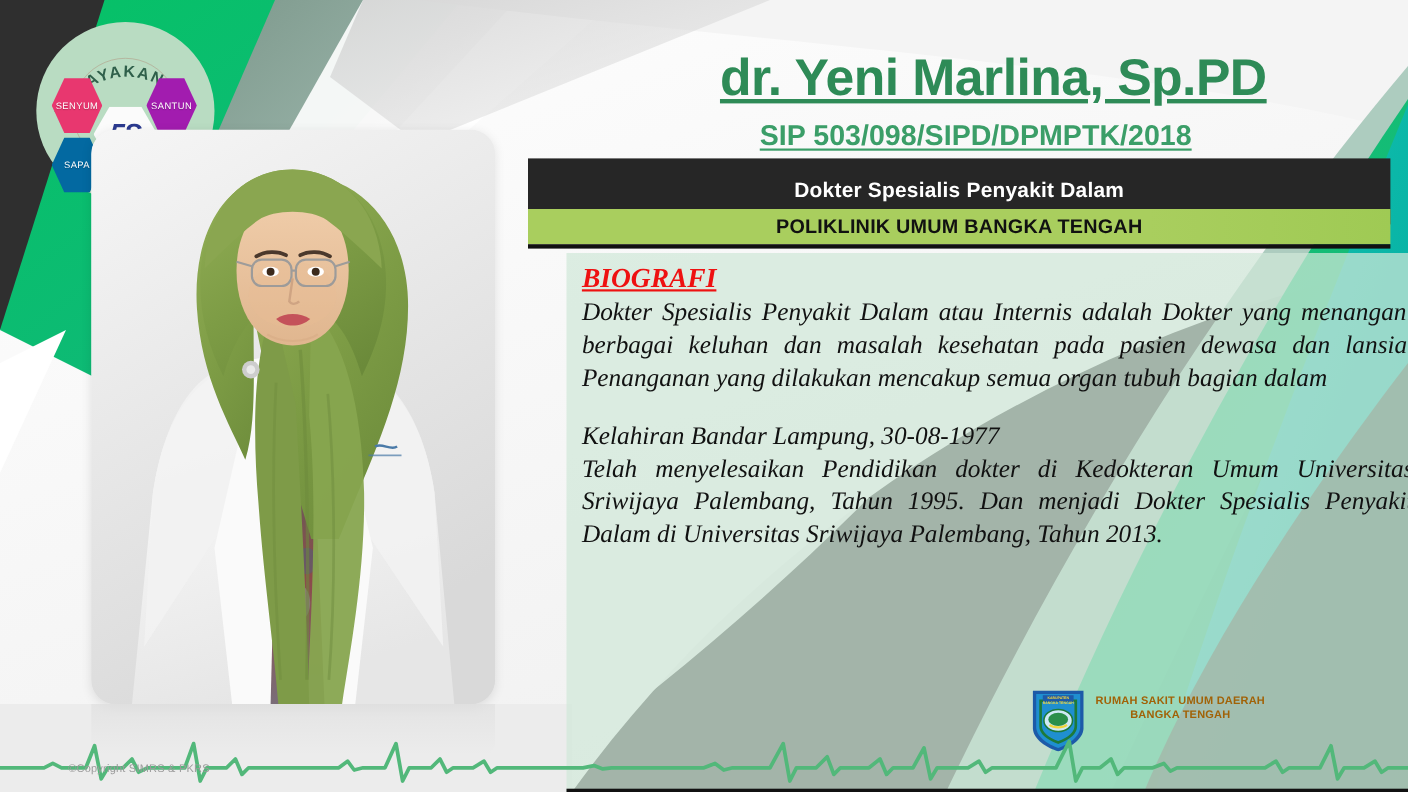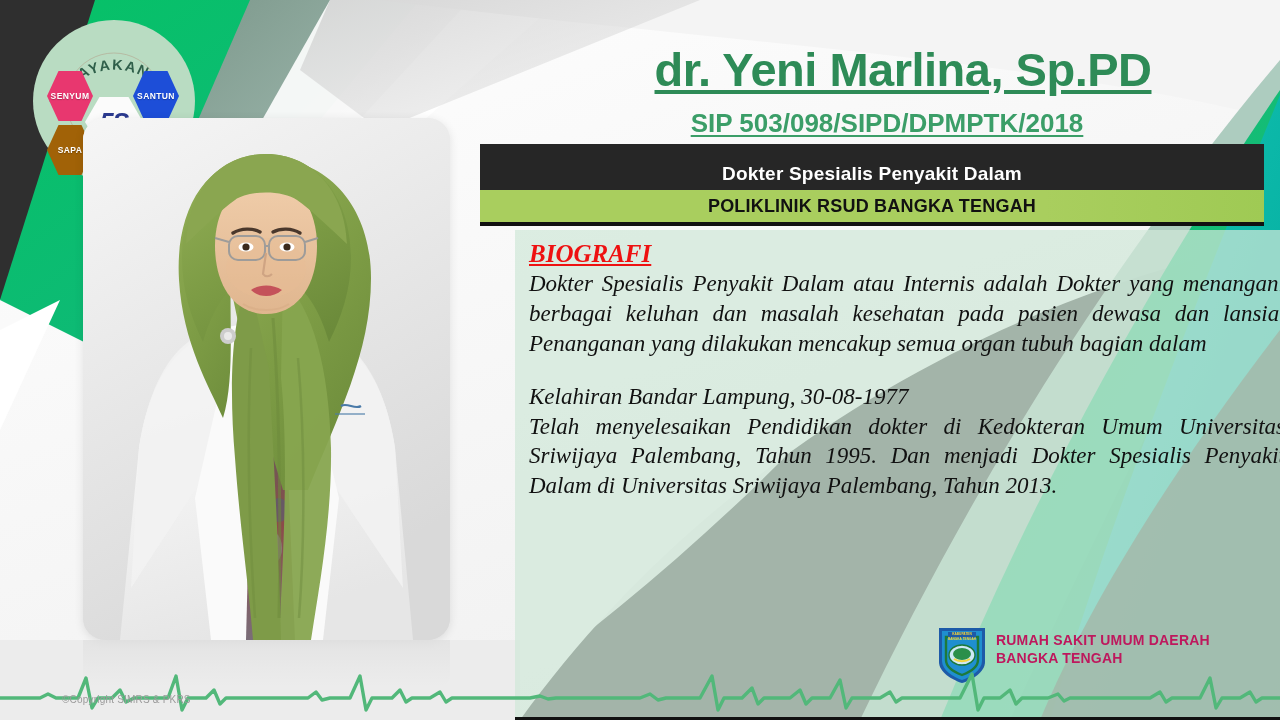--- a/index.html
+++ b/index.html
@@ -22,32 +22,32 @@
   }
   .logo5s .arcword {
     position:absolute; left:0; top:0; width:162px; height:162px;
   }
   .hexwrap { position:absolute; width:100%; height:100%; left:0; top:0; }
   .hex {
     position:absolute;
     width:46px; height:52px;
     display:flex; align-items:center; justify-content:center;
     clip-path:polygon(25% 2%,75% 2%,100% 50%,75% 98%,25% 98%,0 50%);
-    color:#fff; font-weight:bold; font-size:8.5px; letter-spacing:.4px;
+    color:#fff; font-weight:normal; font-size:8.5px; letter-spacing:.4px;
     font-family:"Liberation Sans", sans-serif;
     text-shadow:0 1px 1px rgba(0,0,0,.25);
   }
   .hex.center {
     width:58px; height:52px; background:#fbfbfb;
     color:#2b3a8f; font-size:25px; font-style:italic; font-weight:bold;
     text-shadow:none; letter-spacing:-1px;
   }
   .hex.senyum { background:#e8376f; left:14px;  top:50px; }
-  .hex.santun { background:#1d4ed8; left:100px; top:50px; }
-  .hex.sapa   { background:#a16207; left:14px;  top:104px;text-align:center; }
+  .hex.santun { background:#a21caf; left:100px; top:50px; }
+  .hex.sapa   { background:#0369a1; left:14px;  top:104px;text-align:center; }
   .hex.sopan  { background:#f7941e; left:100px; top:104px; }
   .hex.salam  { background:#29a3d4; left:58px;  top:124px; }
   .hex.center { left:52px; top:76px; }
 
   
   .photo-card {
     position:absolute; left:83px; top:118px; width:367px; height:522px;
     border-radius:22px;
     background:linear-gradient(150deg,#f4f4f4 0%,#e2e2e2 55%,#d5d5d5 100%);
     box-shadow:0 2px 10px rgba(0,0,0,.10);
@@ -117,22 +117,23 @@
   }
   .bio-p.last { text-align:justify; }
   .bio-gap { height:23px; }
 
   
   .hosp-logo {
     position:absolute; left:936px; top:626px; width:52px; height:58px; z-index:6;
   }
   .hosp-name {
     position:absolute; left:996px; top:632px; z-index:6;
-    color:#be185d; font-weight:bold; font-size:14px; line-height:1.25;
+    color:#a16207; font-weight:bold; font-size:10px; line-height:1.25;
     letter-spacing:.2px;
+    text-align:center;
   }
   .ecg { position:absolute; left:0; top:660px; width:1280px; height:60px; z-index:7; }
   .copyright {
     position:absolute; left:62px; top:694px; z-index:8;
     color:#9b9b9b; font-size:10px; letter-spacing:.2px;
   }
 </style>
 </head>
 <body>
 
@@ -321,21 +322,21 @@
     <u>dr. Yeni Marlina, Sp.PD</u>
   </div>
   <div class="sip-line">
     <u>SIP 503/098/SIPD/DPMPTK/2018</u>
   </div>
 
   <div class="bar-black">
     <span>Dokter Spesialis Penyakit Dalam</span>
   </div>
   <div class="bar-green">
-    <span>POLIKLINIK RSUD BANGKA TENGAH</span>
+    <span>POLIKLINIK UMUM BANGKA TENGAH</span>
   </div>
 
   <div class="bio-box">
     <div class="bio-head">BIOGRAFI</div>
     <div class="bio-p">Dokter Spesialis Penyakit Dalam atau Internis adalah Dokter yang menangani berbagai keluhan dan masalah kesehatan pada pasien dewasa dan lansia. Penanganan yang dilakukan mencakup semua organ tubuh bagian dalam</div>
     <div class="bio-gap"></div>
     <div class="bio-p">Kelahiran Bandar Lampung, 30-08-1977</div>
     <div class="bio-p last">Telah menyelesaikan Pendidikan dokter di Kedokteran Umum Universitas Sriwijaya Palembang, Tahun 1995. Dan menjadi Dokter Spesialis Penyakit Dalam di Universitas Sriwijaya Palembang, Tahun 2013.</div>
   </div>
 

